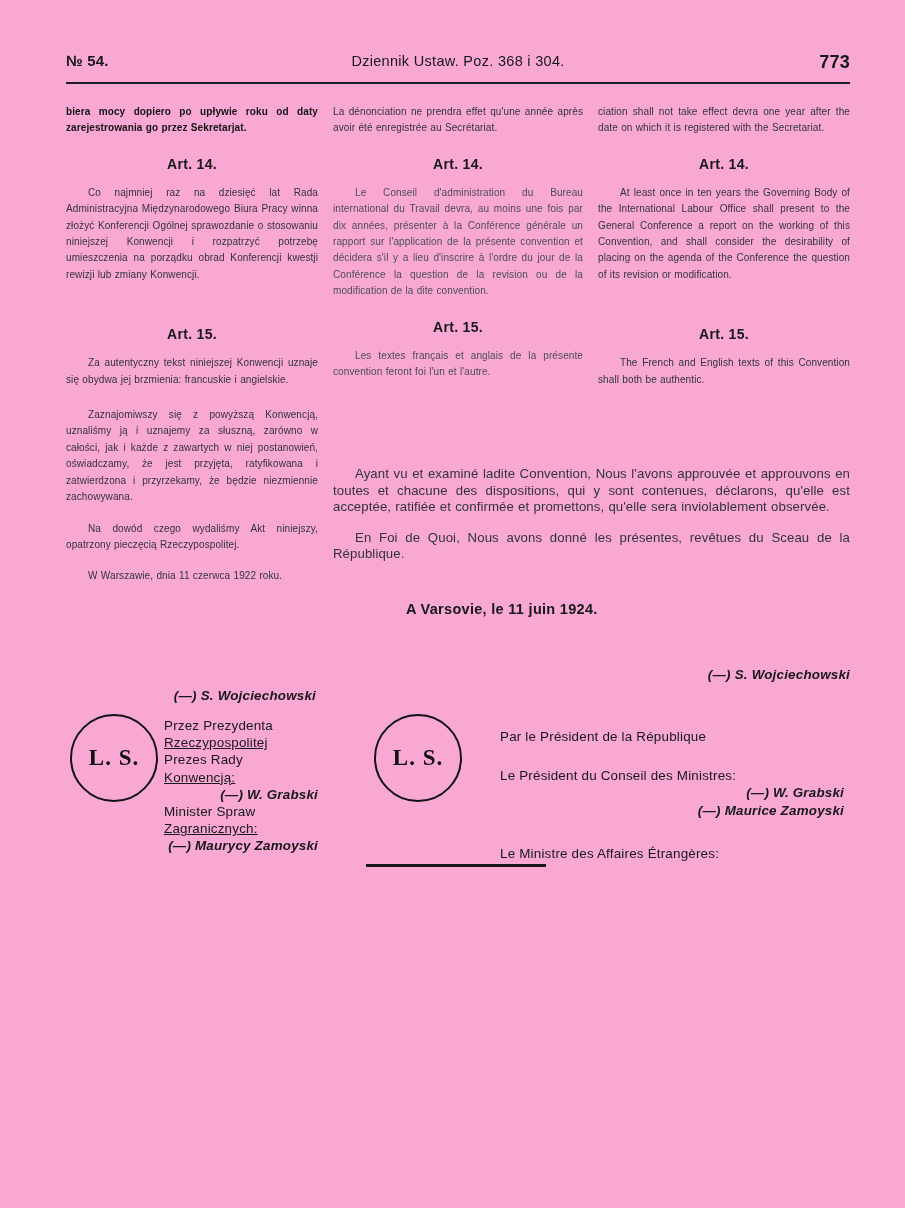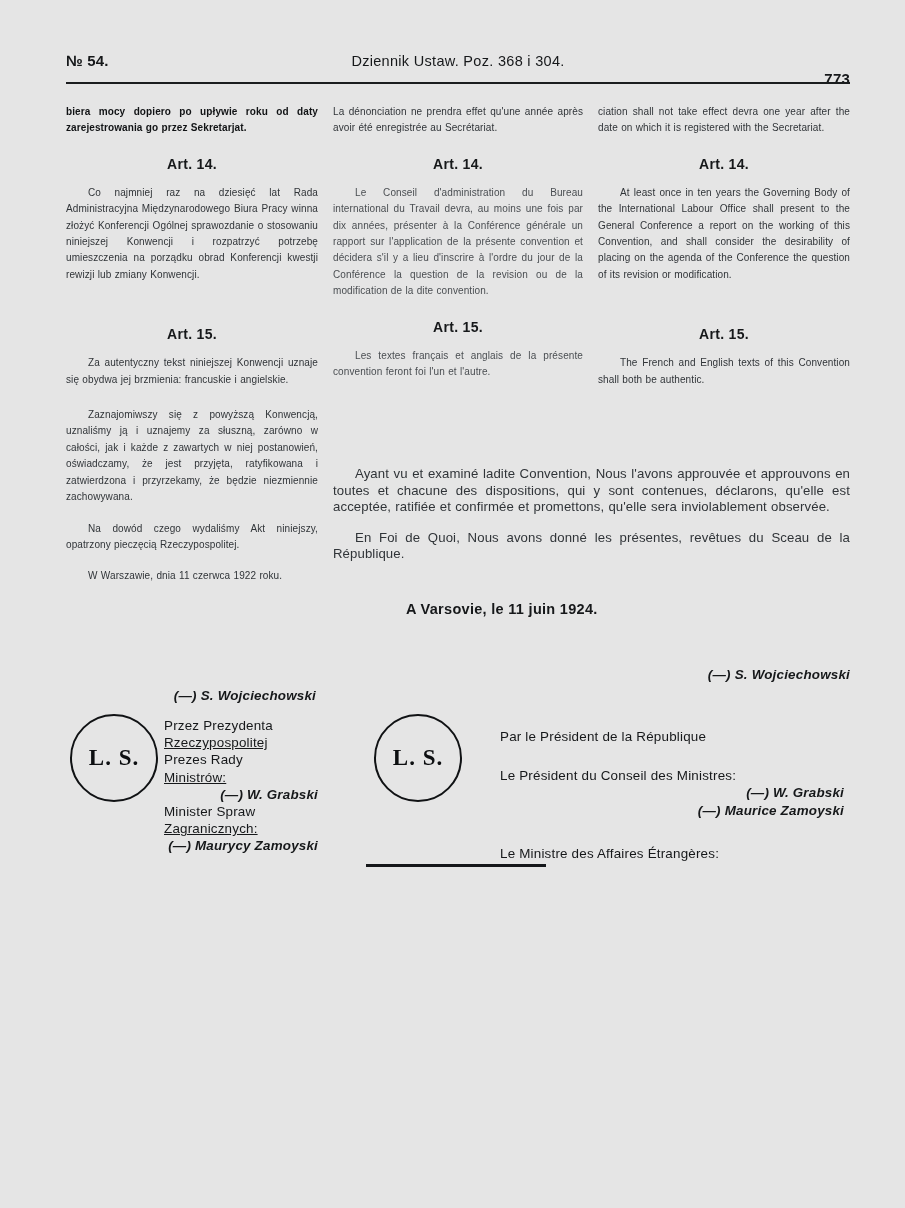--- a/index.html
+++ b/index.html
@@ -12,21 +12,21 @@
     height: 1208px;
     position: relative;
     font-family: "Liberation Sans", sans-serif;
     color: #16181a;
     overflow: hidden;
   }
 
   .page {
     position: absolute;
     inset: 0;
-    background: #e5e5e5;
+    background: #f9a8d4;
   }
 
   
   .masthead {
     position: absolute;
     left: 66px;
     top: 52px;
     width: 784px;
     height: 26px;
   }
@@ -43,22 +43,22 @@
     left: 0;
     right: 0;
     top: 1px;
     text-align: center;
     font-size: 14.5px;
     letter-spacing: .3px;
   }
   .mast-right {
     position: absolute;
     right: 0;
-    top: 18px;
-    font-size: 15px;
+    top: 0;
+    font-size: 18px;
     font-weight: bold;
     letter-spacing: .2px;
   }
   .mast-rule {
     position: absolute;
     left: 66px;
     top: 82px;
     width: 784px;
     height: 2px;
     background: #1b1d1f;
@@ -254,21 +254,21 @@
 
   <div class="seal seal-pl">
     <span>L. S.</span>
   </div>
   <div class="sig-pl">
     <div class="sig-line r1 sig-name">(—) S. Wojciechowski</div>
     <div class="blk">
       <span class="sig-line l">Przez Prezydenta</span>
       <span class="sig-line l c">Rzeczypospolitej</span>
       <span class="sig-line l">Prezes Rady</span>
-      <span class="sig-line l c">Ministrów:</span>
+      <span class="sig-line l c">Konwencją:</span>
       <span class="sig-line l e sig-name">(—) W. Grabski</span>
       <span class="sig-line l">Minister Spraw</span>
       <span class="sig-line l c">Zagranicznych:</span>
       <span class="sig-line l e sig-name">(—) Maurycy Zamoyski</span>
     </div>
   </div>
 
   <div class="sig-fr-top sig-line sig-name">(—) S. Wojciechowski</div>
   <div class="seal seal-fr">
     <span>L. S.</span>

